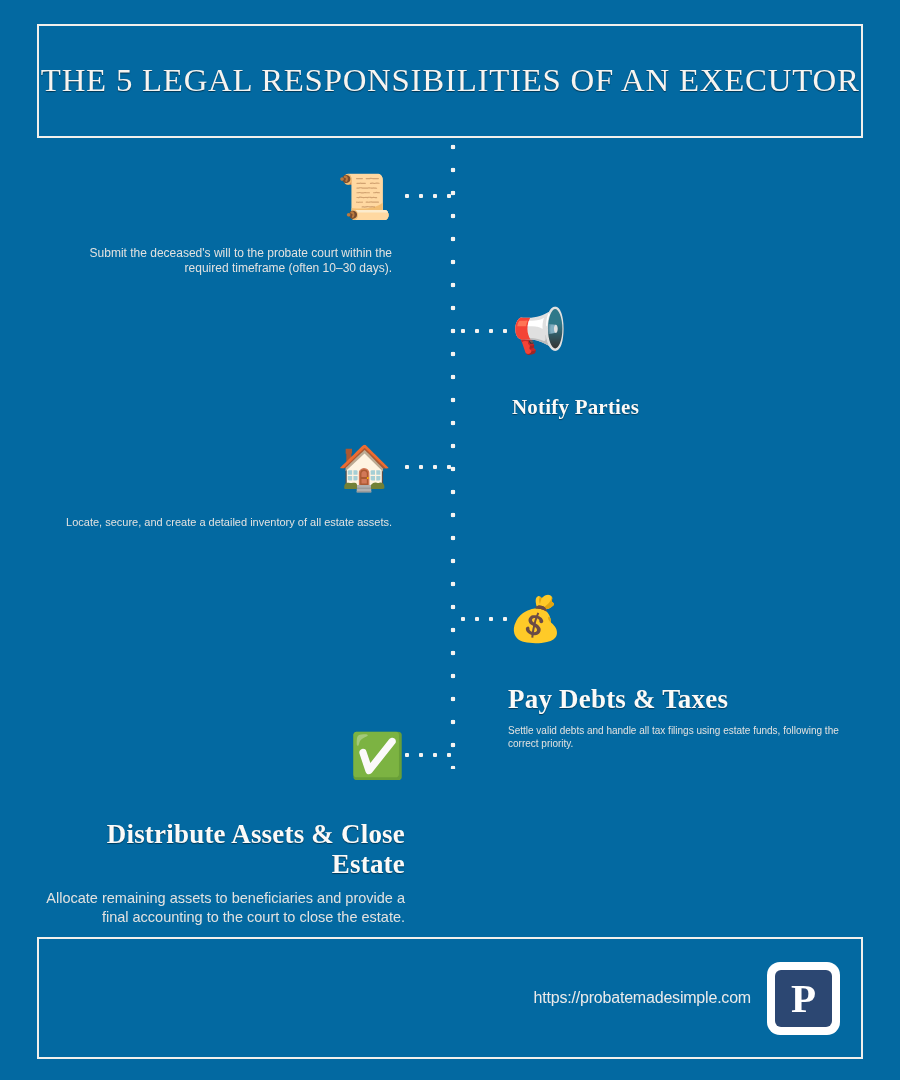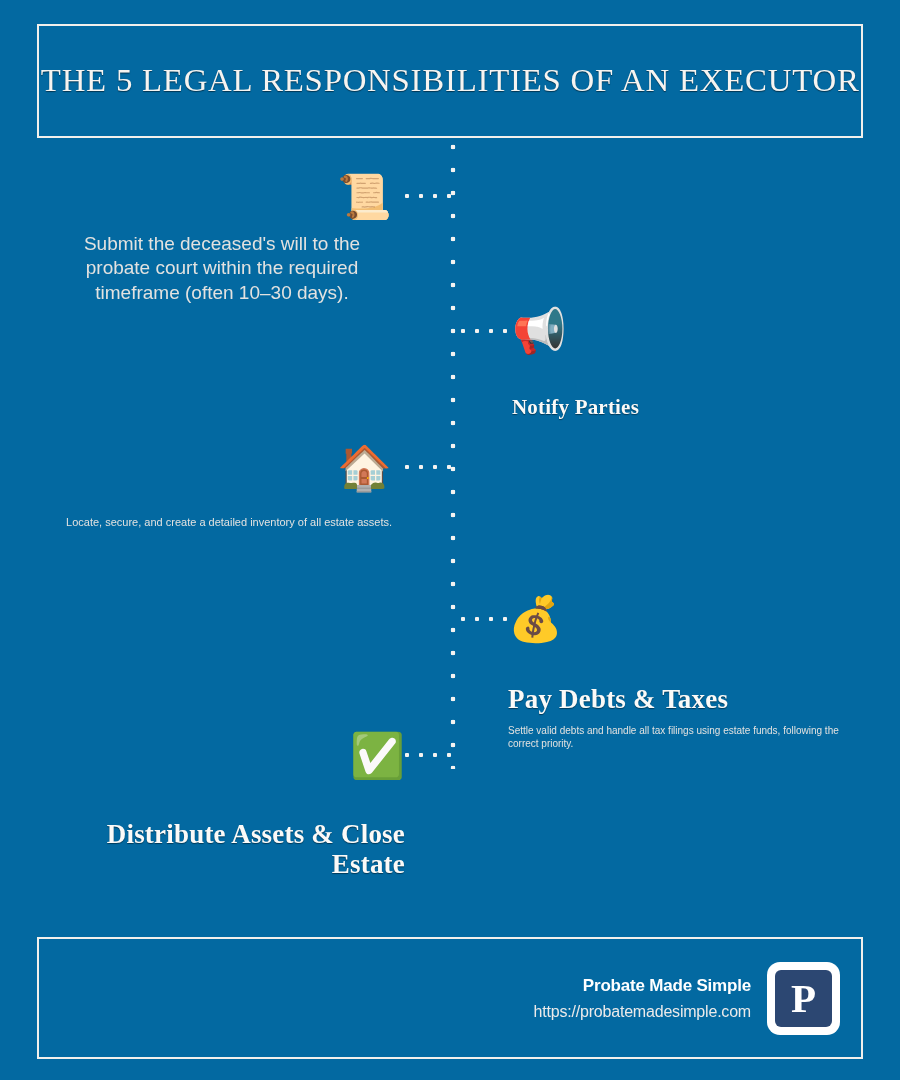--- a/index.html
+++ b/index.html
@@ -137,21 +137,21 @@
   <div class="spine"></div>
 
   <div class="connector" style="left:404px; top:193px; width:50px;"></div>
   <div class="connector" style="left:460px; top:328px; width:50px;"></div>
   <div class="connector" style="left:404px; top:464px; width:50px;"></div>
   <div class="connector" style="left:460px; top:616px; width:50px;"></div>
   <div class="connector" style="left:404px; top:752px; width:50px;"></div>
 
   <div class="step left" style="left:52px; top:172px; width:340px;">
     <div class="step-icon">📜</div>
-    <div class="step-body" style="font-size:19px; margin-top:10px;text-align:center;">Submit the deceased's will to the probate court within the required timeframe (often 10–30 days).</div>
+    <div class="step-body" style="font-size:12px; margin-top:24px;">Submit the deceased's will to the probate court within the required timeframe (often 10–30 days).</div>
   </div>
 
   <div class="step right" style="left:512px; top:306px; width:345px;">
     <div class="step-icon">📢</div>
     <div class="step-heading" style="font-size:21px; margin-top:39px;">Notify Parties</div>
   </div>
 
   <div class="step left" style="left:52px; top:443px; width:340px;">
     <div class="step-icon">🏠</div>
     <div class="step-body" style="font-size:11px; margin-top:22px;">Locate, secure, and create a detailed inventory of all estate assets.</div>
@@ -159,26 +159,26 @@
 
   <div class="step right" style="left:508px; top:594px; width:345px;">
     <div class="step-icon">💰</div>
     <div class="step-heading" style="font-size:27px; margin-top:40px;">Pay Debts &amp; Taxes</div>
     <div class="step-body" style="font-size:10px; margin-top:10px;">Settle valid debts and handle all tax filings using estate funds, following the correct priority.</div>
   </div>
 
   <div class="step left" style="left:45px; top:731px; width:360px;">
     <div class="step-icon">✅</div>
     <div class="step-heading" style="font-size:27px; margin-top:39px; line-height:1.1;">Distribute Assets &amp; Close Estate</div>
+    <div class="step-body" style="font-size:14.5px; margin-top:10px;">Allocate remaining assets to beneficiaries and provide a final accounting to the court to close the estate.</div>
   </div>
 
   <div class="footer-box">
     <div class="footer-inner">
       <div class="footer-text">
-        <div class="footer-brand">Probate Made Simple</div>
         <div class="footer-url">https://probatemadesimple.com</div>
       </div>
       <div class="footer-logo">
         <div class="footer-logo-inner">
           <span class="footer-logo-letter">P</span>
         </div>
       </div>
     </div>
   </div>
 

